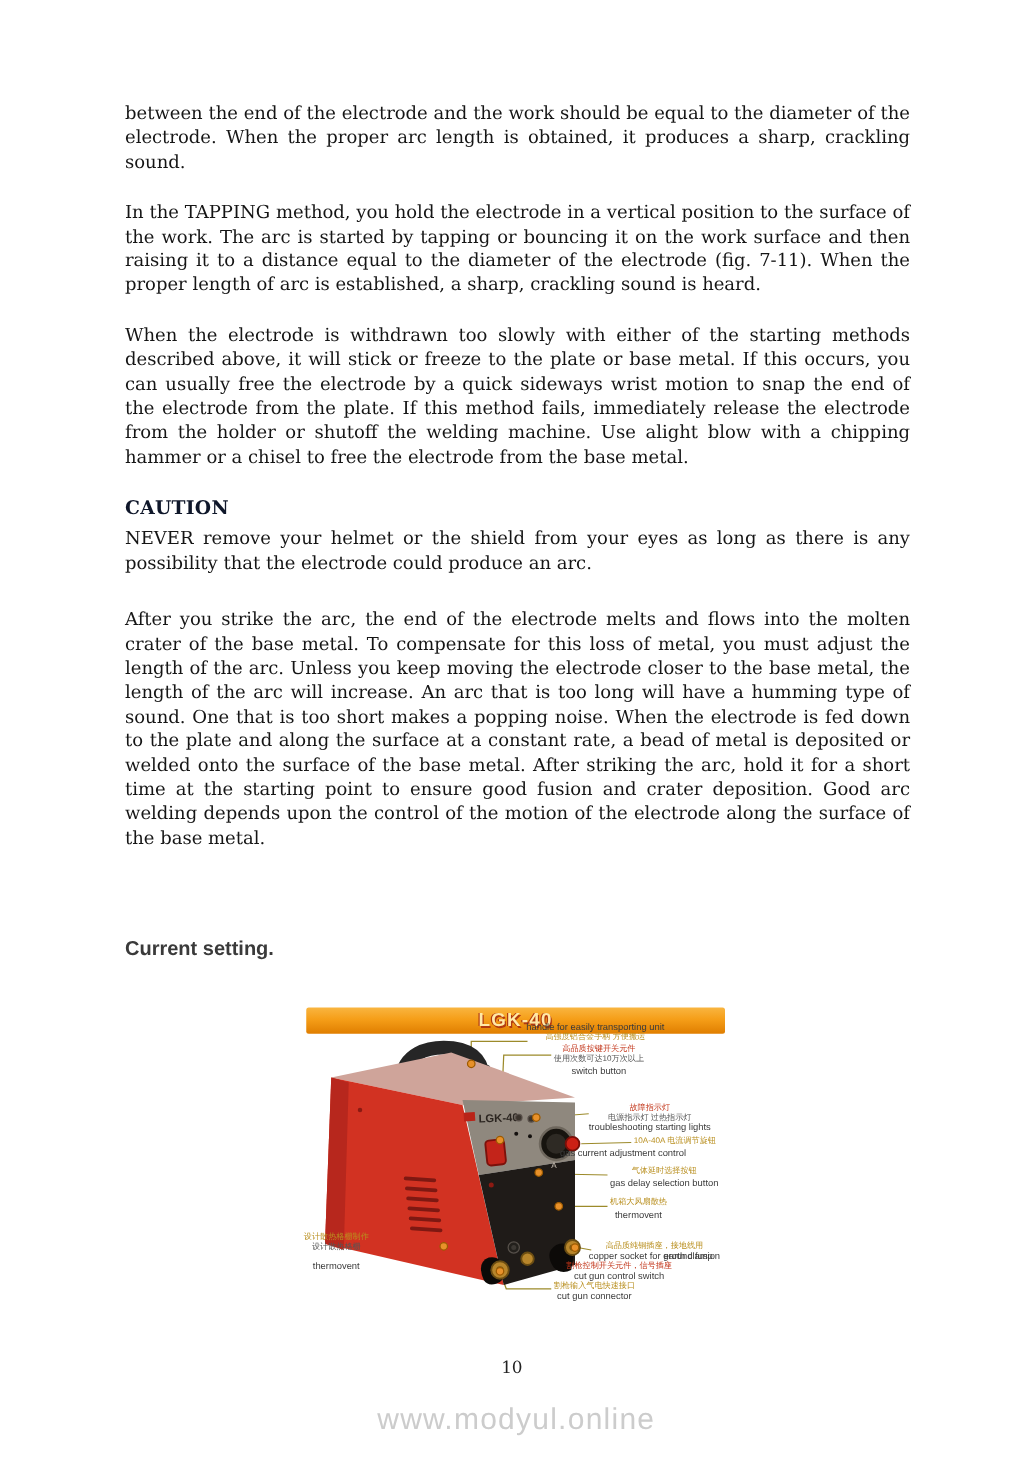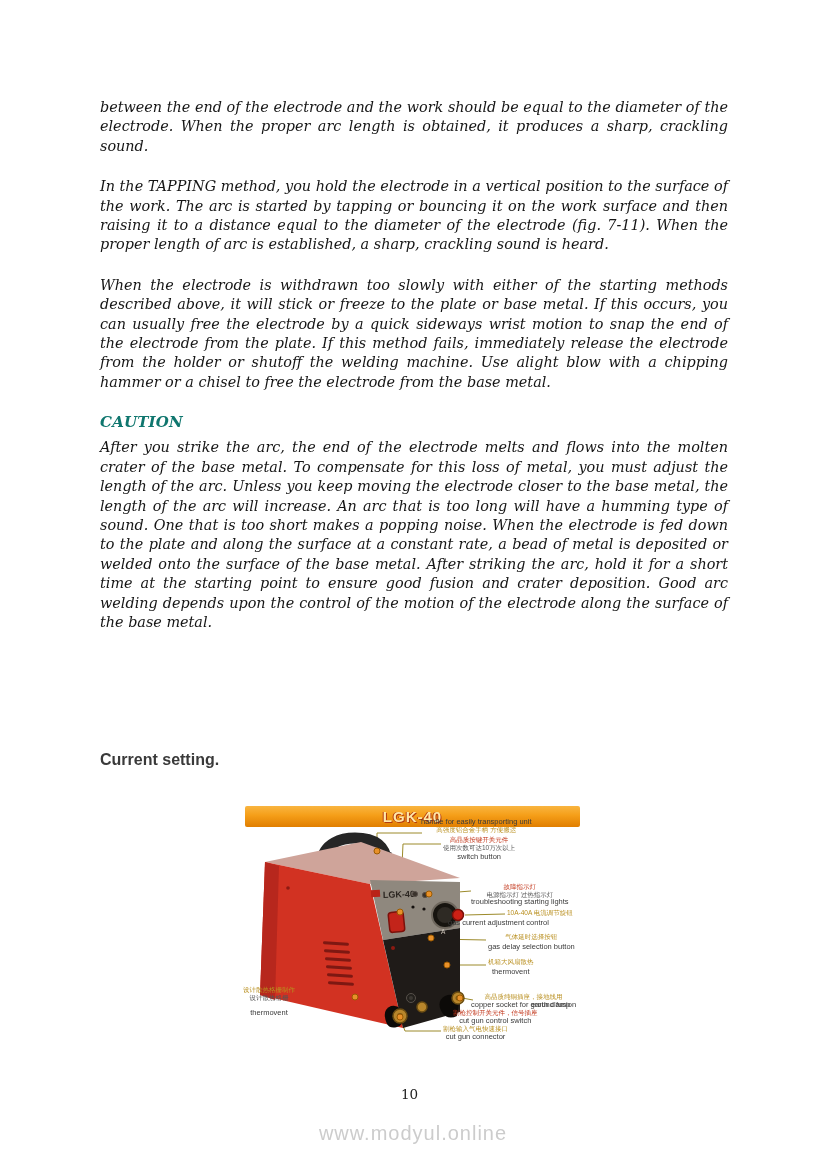--- a/index.html
+++ b/index.html
@@ -6,29 +6,29 @@
   html,body { background:#ffffff; }
   .page {
     position:relative;
     width:826px; height:1169px;
     background:#ffffff;
     font-family:"DejaVu Serif", serif;
     color:#1a1a1a;
     overflow:hidden;
   }
   .textblock {
-    position:absolute; left:100px; top:98px; width:628px;font-style:italic;
+    position:absolute; left:100px; top:82px; width:628px;
   }
   .para {
     font-size:14.4px; line-height:19.4px; text-align:justify;
     margin-bottom:21px; color:#151515;
   }
   .caution-h {
     font-size:15px; font-weight:bold; letter-spacing:0.2px;
-    margin:0 0 7px 0; color:#0f766e;
+    margin:0 0 7px 0; color:#0f172a;
   }
   .caution-p { margin-bottom:26px; }
   .current-setting {
     position:absolute; left:100px; top:751px;
     font-family:"Liberation Sans", sans-serif;
     font-size:16px; font-weight:bold; color:#3a3a3a;
   }
   .fig-title {
     position:absolute; left:243px; top:765px; width:340px;
     text-align:center; font-family:"Liberation Sans", sans-serif;
@@ -59,33 +59,34 @@
   .c-zh-red { font-size:6.5px; color:#c23418; display:block; }
   .c-zh-dk { font-size:6.5px; color:#555; display:block; }
   .gap2 { margin-top:2px; }
   .page-number {
     position:absolute; left:0; top:1086px; width:819px; text-align:center;
     font-size:13.5px; color:#222;
   }
   .watermark {
     position:absolute; left:0; top:1122px; width:826px; text-align:center;
     font-family:"Liberation Sans", sans-serif;
-    font-size:20px; color:#cccccc; letter-spacing:1px;
+    font-size:24px; color:#cccccc; letter-spacing:1px;
   }
 </style>
 </head>
 <body>
 
 <div class="page">
 
   <div class="textblock">
     <p class="para">between the end of the electrode and the work should be equal to the diameter of the electrode. When the proper arc length is obtained, it produces a sharp, crackling sound.</p>
     <p class="para">In the TAPPING method, you hold the electrode in a vertical position to the surface of the work. The arc is started by tapping or bouncing it on the work surface and then raising it to a distance equal to the diameter of the electrode (fig. 7-11). When the proper length of arc is established, a sharp, crackling sound is heard.</p>
     <p class="para">When the electrode is withdrawn too slowly with either of the starting methods described above, it will stick or freeze to the plate or base metal. If this occurs, you can usually free the electrode by a quick sideways wrist motion to snap the end of the electrode from the plate. If this method fails, immediately release the electrode from the holder or shutoff the welding machine. Use alight blow with a chipping hammer or a chisel to free the electrode from the base metal.</p>
     <h3 class="caution-h">CAUTION</h3>
+    <p class="para caution-p">NEVER remove your helmet or the shield from your eyes as long as there is any possibility that the electrode could produce an arc.</p>
     <p class="para">After you strike the arc, the end of the electrode melts and flows into the molten crater of the base metal. To compensate for this loss of metal, you must adjust the length of the arc. Unless you keep moving the electrode closer to the base metal, the length of the arc will increase. An arc that is too long will have a humming type of sound. One that is too short makes a popping noise. When the electrode is fed down to the plate and along the surface at a constant rate, a bead of metal is deposited or welded onto the surface of the base metal. After striking the arc, hold it for a short time at the starting point to ensure good fusion and crater deposition. Good arc welding depends upon the control of the motion of the electrode along the surface of the base metal.</p>
   </div>
 
   <div class="current-setting">Current setting.</div>
 
 
   <div class="figure">
 
     <div class="banner">
       <span class="banner-text">LGK-40</span>

